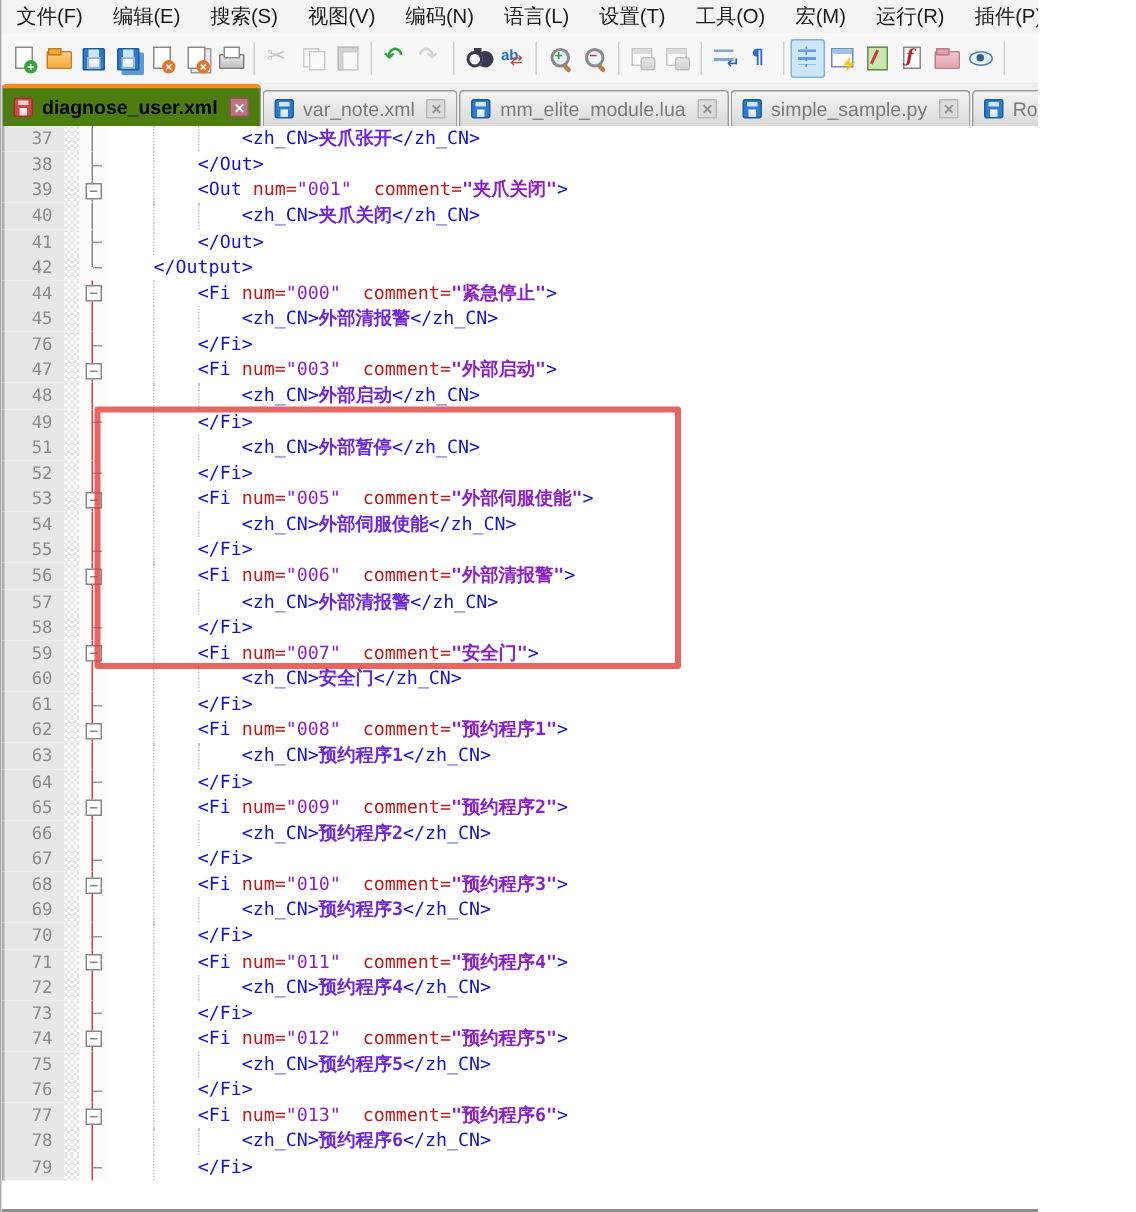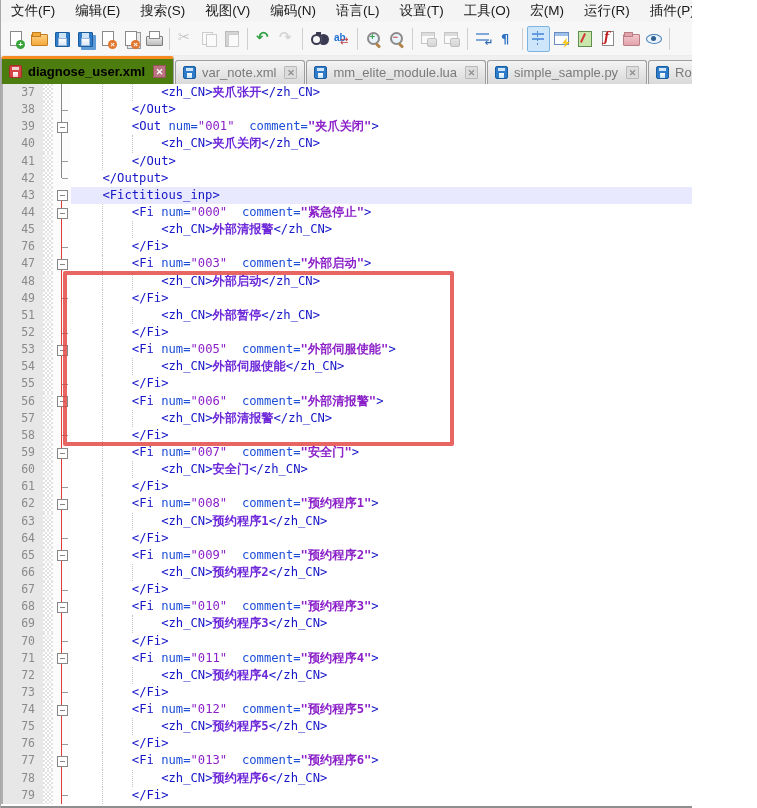--- a/index.html
+++ b/index.html
@@ -127,21 +127,21 @@
   .fold.l-top::before { bottom:50%; }
   .fold.l-bottom::before { top:50%; }
   .fold.m-box::after { content:""; position:absolute; left:4px; top:50%; margin-top:-5px;
         width:9px; height:9px; border:1px solid #878787;
         background:linear-gradient(#878787,#878787) center / 5px 1px no-repeat, #fff; }
   .fold.m-tick::after { content:""; position:absolute; left:9px; top:50%; width:6px; height:1px; background:#9A9A9A; }
   .txt { flex:1; white-space:pre; position:relative; color:#000; }
   .row.caret .txt { background:#E8E8FF; }
   .guide { position:absolute; top:0; bottom:0; width:0; border-left:1px dotted #C4C4C4; }
   .c-g { color:#1414C8; }
-  .c-a { color:#1d4ed8; }
+  .c-a { color:#b91c1c; }
   .c-v { color:#8B20C8; }
   .c-vc { color:#8B20C8; font-weight:bold; }
   .c-t { color:#6d28d9; font-weight:bold; }
   .c-p { color:#000; }
 
   
   #annotation { position:absolute; left:62px; top:187px; width:391px; height:175px;
                 border:4px solid #E23B36; opacity:.78; border-radius:2px; pointer-events:none; z-index:5; }
 </style>
 </head>
@@ -311,26 +311,20 @@
           <div class="bm"></div>
           <div class="fold l-full m-tick"></div>
           <div class="txt" style="padding-left: 60.8px;"><div class="guide" style="left: 31.4px;"></div><span class="c-g">&lt;/Out&gt;</span></div>
         </div>
         <div class="row">
           <div class="ln">42</div>
           <div class="bm"></div>
           <div class="fold l-top m-tick"></div>
           <div class="txt" style="padding-left: 31.4px;"><span class="c-g">&lt;/Output&gt;</span></div>
         </div>
-        <div class="row caret">
-          <div class="ln">43</div>
-          <div class="bm"></div>
-          <div class="fold l-bottom m-box red"></div>
-          <div class="txt" style="padding-left: 31.4px;"><span class="c-g">&lt;Fictitious_inp&gt;</span></div>
-        </div>
         <div class="row">
           <div class="ln">44</div>
           <div class="bm"></div>
           <div class="fold l-full m-box red"></div>
           <div class="txt" style="padding-left: 60.8px;"><div class="guide" style="left: 31.4px;"></div><span class="c-g">&lt;Fi</span><span class="c-p"> </span><span class="c-a">num=</span><span class="c-v">"000"</span><span class="c-p">  </span><span class="c-a">comment=</span><span class="c-vc">"紧急停止"</span><span class="c-g">&gt;</span></div>
         </div>
         <div class="row">
           <div class="ln">45</div>
           <div class="bm"></div>
           <div class="fold l-full red"></div>

